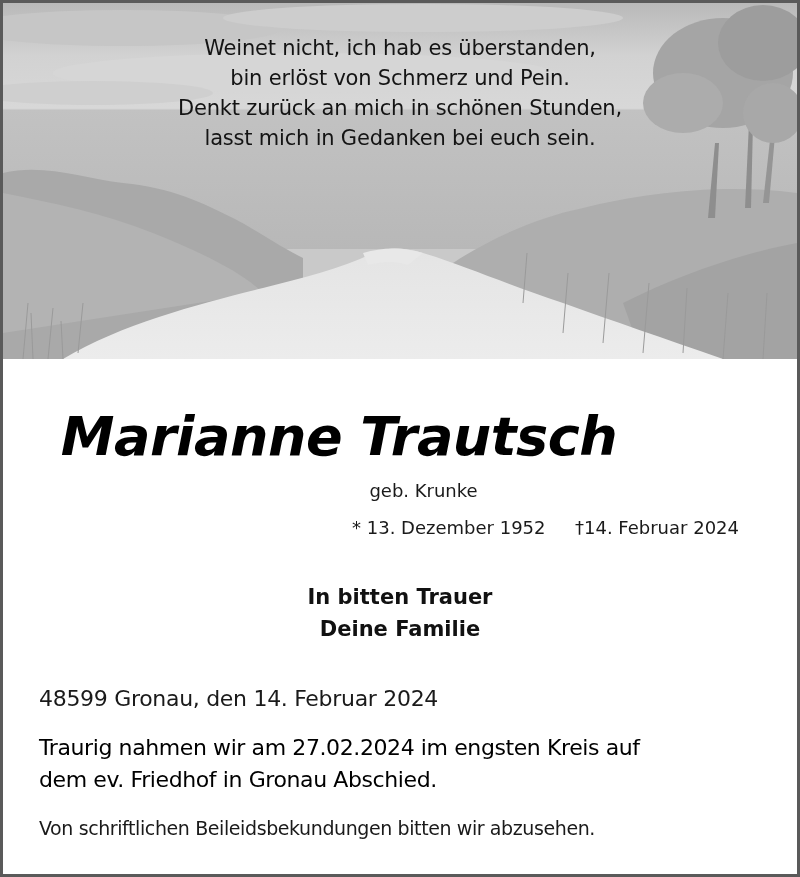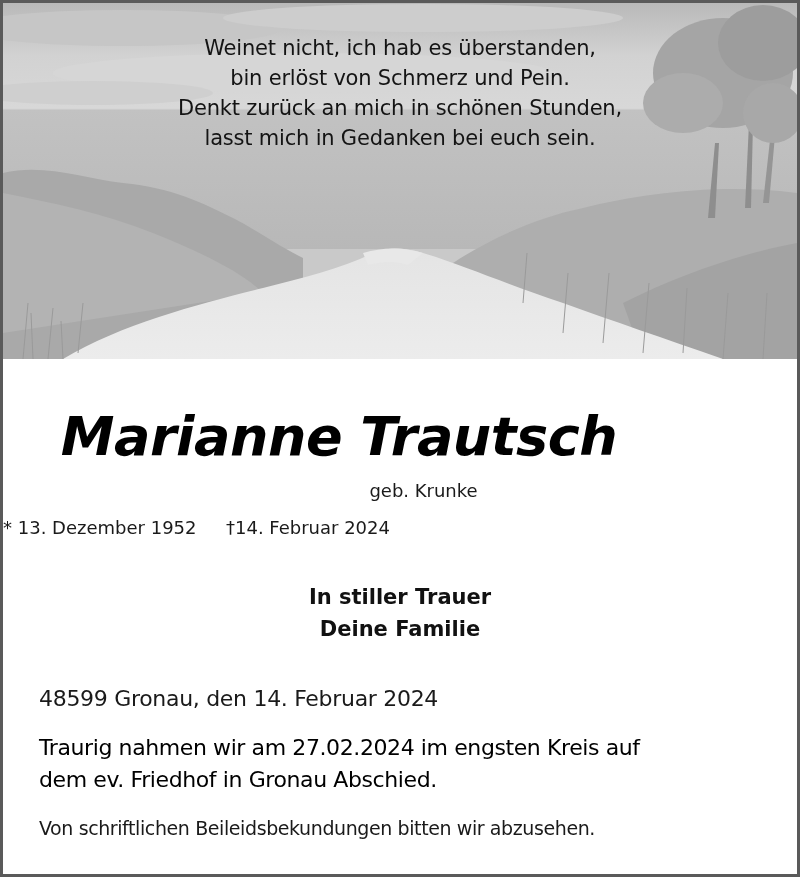--- a/index.html
+++ b/index.html
@@ -23,21 +23,21 @@
     .name {
       position: absolute; left: 0; top: 402px; width: 672px; text-align: center;
       font-family: "DejaVu Sans", sans-serif; font-style: italic; font-weight: bold;
       font-size: 54px; line-height: 64px; color: #000; letter-spacing: -0.5px;
     }
     .born-name {
       position: absolute; left: 0; top: 476px; width: 794px; text-align: center;
       font-size: 18px; line-height: 24px; color: #1a1a1a; padding-left: 47px;
     }
     .dates {
-      position: absolute; left: 0; top: 512px; width: 736px; text-align: left;
+      position: absolute; left: 0; top: 512px; width: 736px; text-align: right;
       font-size: 18px; line-height: 26px; color: #1a1a1a; white-space: nowrap;
     }
     .dates span { display: inline-block; }
     .dates .gap { width: 18px; }
     .mourning {
       position: absolute; left: 0; top: 578px; width: 794px; text-align: center;
       font-size: 21px; font-weight: bold; line-height: 32px; color: #111;
     }
     .place {
       position: absolute; left: 36px; top: 681px; font-size: 22px; line-height: 30px; color: #1a1a1a;
@@ -132,21 +132,21 @@
   <div class="born-name">geb. Krunke</div>
 
   <div class="dates">
     <span>*</span>
     <span>13. Dezember 1952</span>
     <span class="gap"></span>
     <span>†</span><span>14. Februar 2024</span>
   </div>
 
   <div class="mourning">
-    <div>In stiller Trauer</div>
+    <div>In bitten Trauer</div>
     <div>Deine Familie</div>
   </div>
 
   <div class="place">48599 Gronau, den 14. Februar 2024</div>
 
   <div class="funeral">
     <div>Traurig nahmen wir am 27.02.2024 im engsten Kreis auf</div>
     <div>dem ev. Friedhof in Gronau Abschied.</div>
   </div>
 

